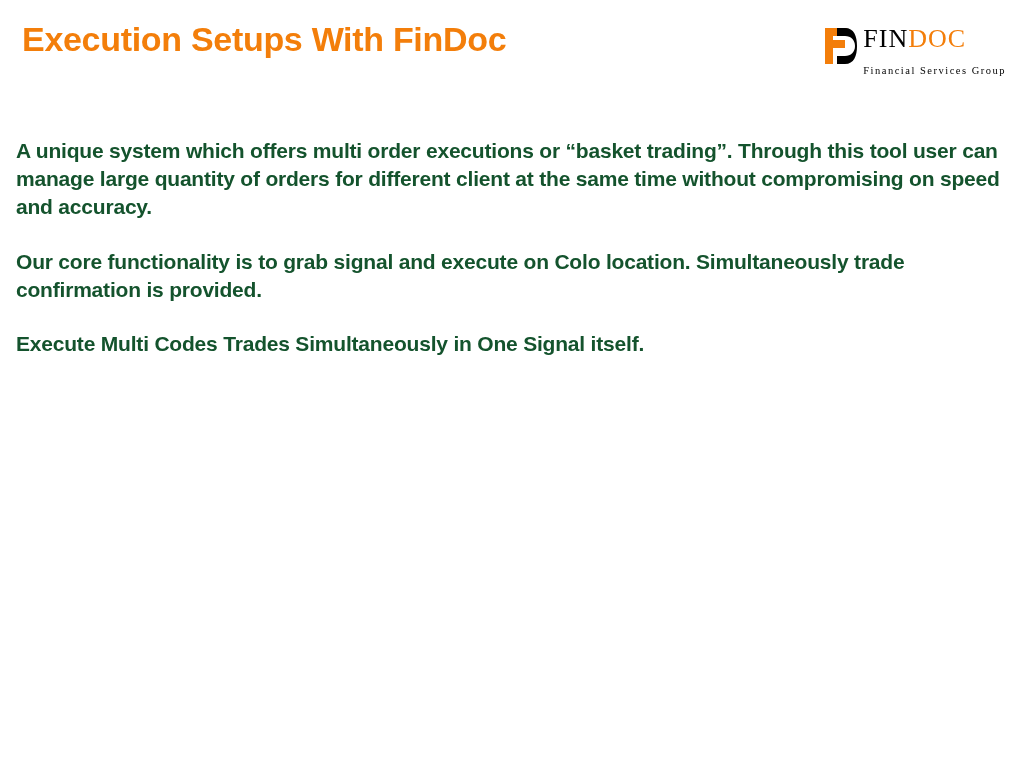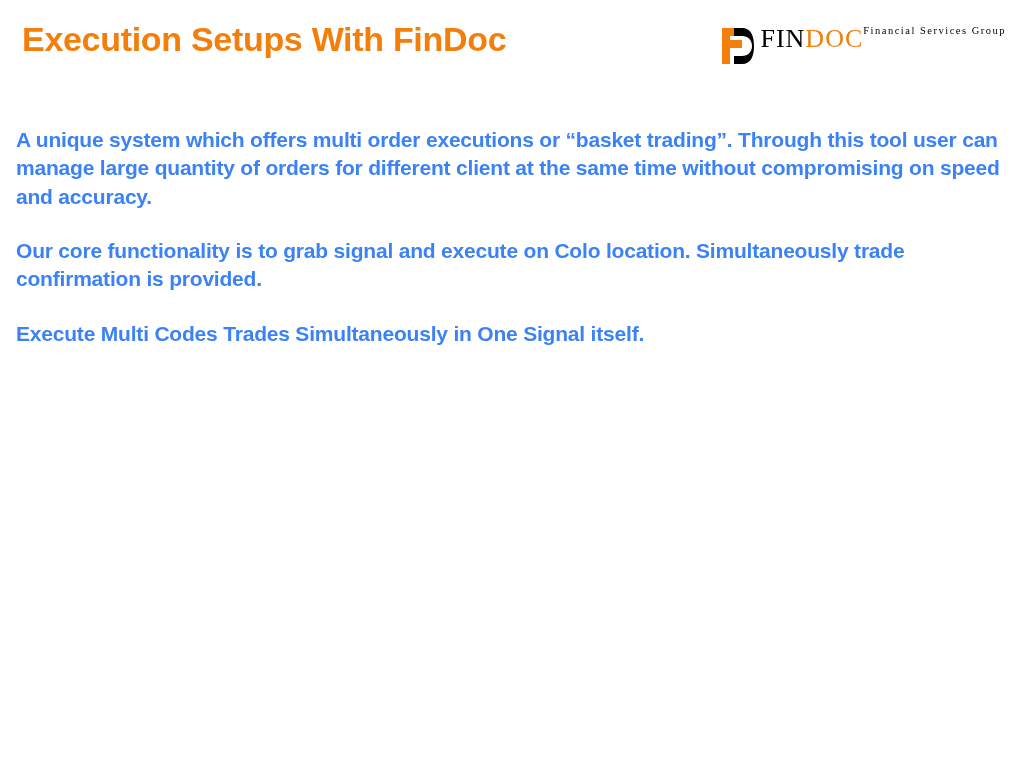--- a/index.html
+++ b/index.html
@@ -30,52 +30,53 @@
     padding-top: 6px;
   }
   .logo-mark {
     width: 34px;
     height: 40px;
     position: relative;
   }
   .logo-mark svg { display:block; }
   .logo-text {
     display: flex;
+    flex-direction: column;
     line-height: 1;
   }
   .logo-main {
     font-family: Georgia, 'Times New Roman', serif;
     font-size: 26px;
     letter-spacing: 1px;
     font-weight: 400;
     white-space: nowrap;
   }
   .logo-main .f { color: #000; }
   .logo-main .in { color: #000; }
   .logo-main .doc { color: #f37e0a; }
   .logo-sub {
     font-family: Georgia, 'Times New Roman', serif;
     font-size: 10.5px;
     letter-spacing: 1.5px;
     color: #000;
-    margin-top: 0;
+    margin-top: 14px;
     white-space: nowrap;
   }
   .content {
     padding: 60px 18px 0 16px;
   }
   .section-heading {
     color: #f37e0a;
     font-size: 25px;
     font-weight: 600;
     margin-bottom: 24px;
     letter-spacing: -0.2px;
   }
   .body-text p {
-    color: #3b82f6;
+    color: #14532d;
     font-size: 21px;
     font-weight: 550;
     line-height: 1.35;
     margin-bottom: 26px;
     letter-spacing: -0.2px;
   }
 </style>
 </head>
 <body>
 

